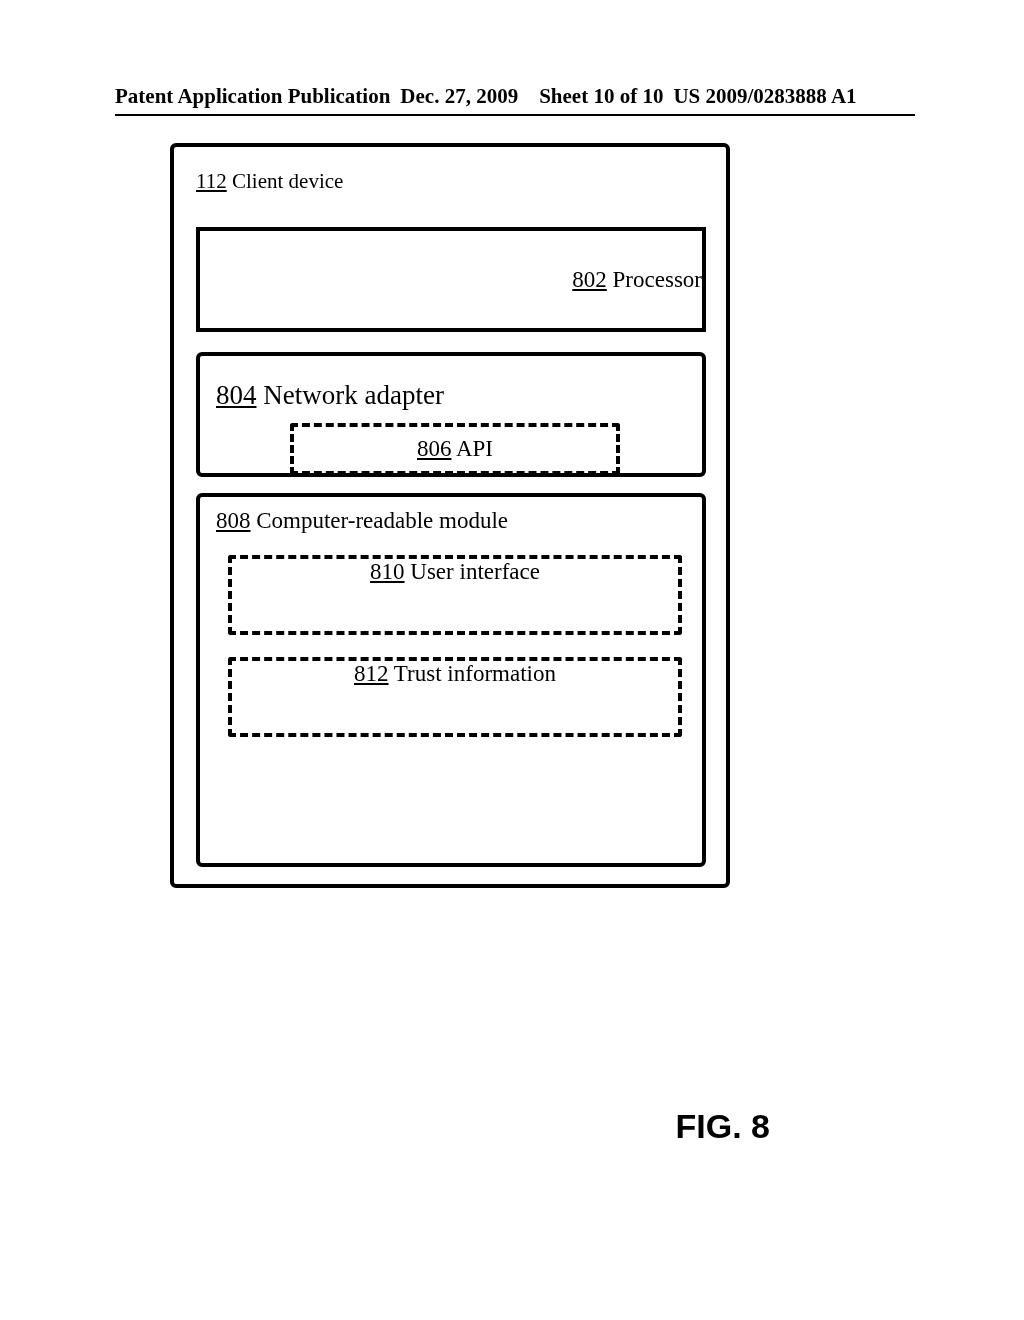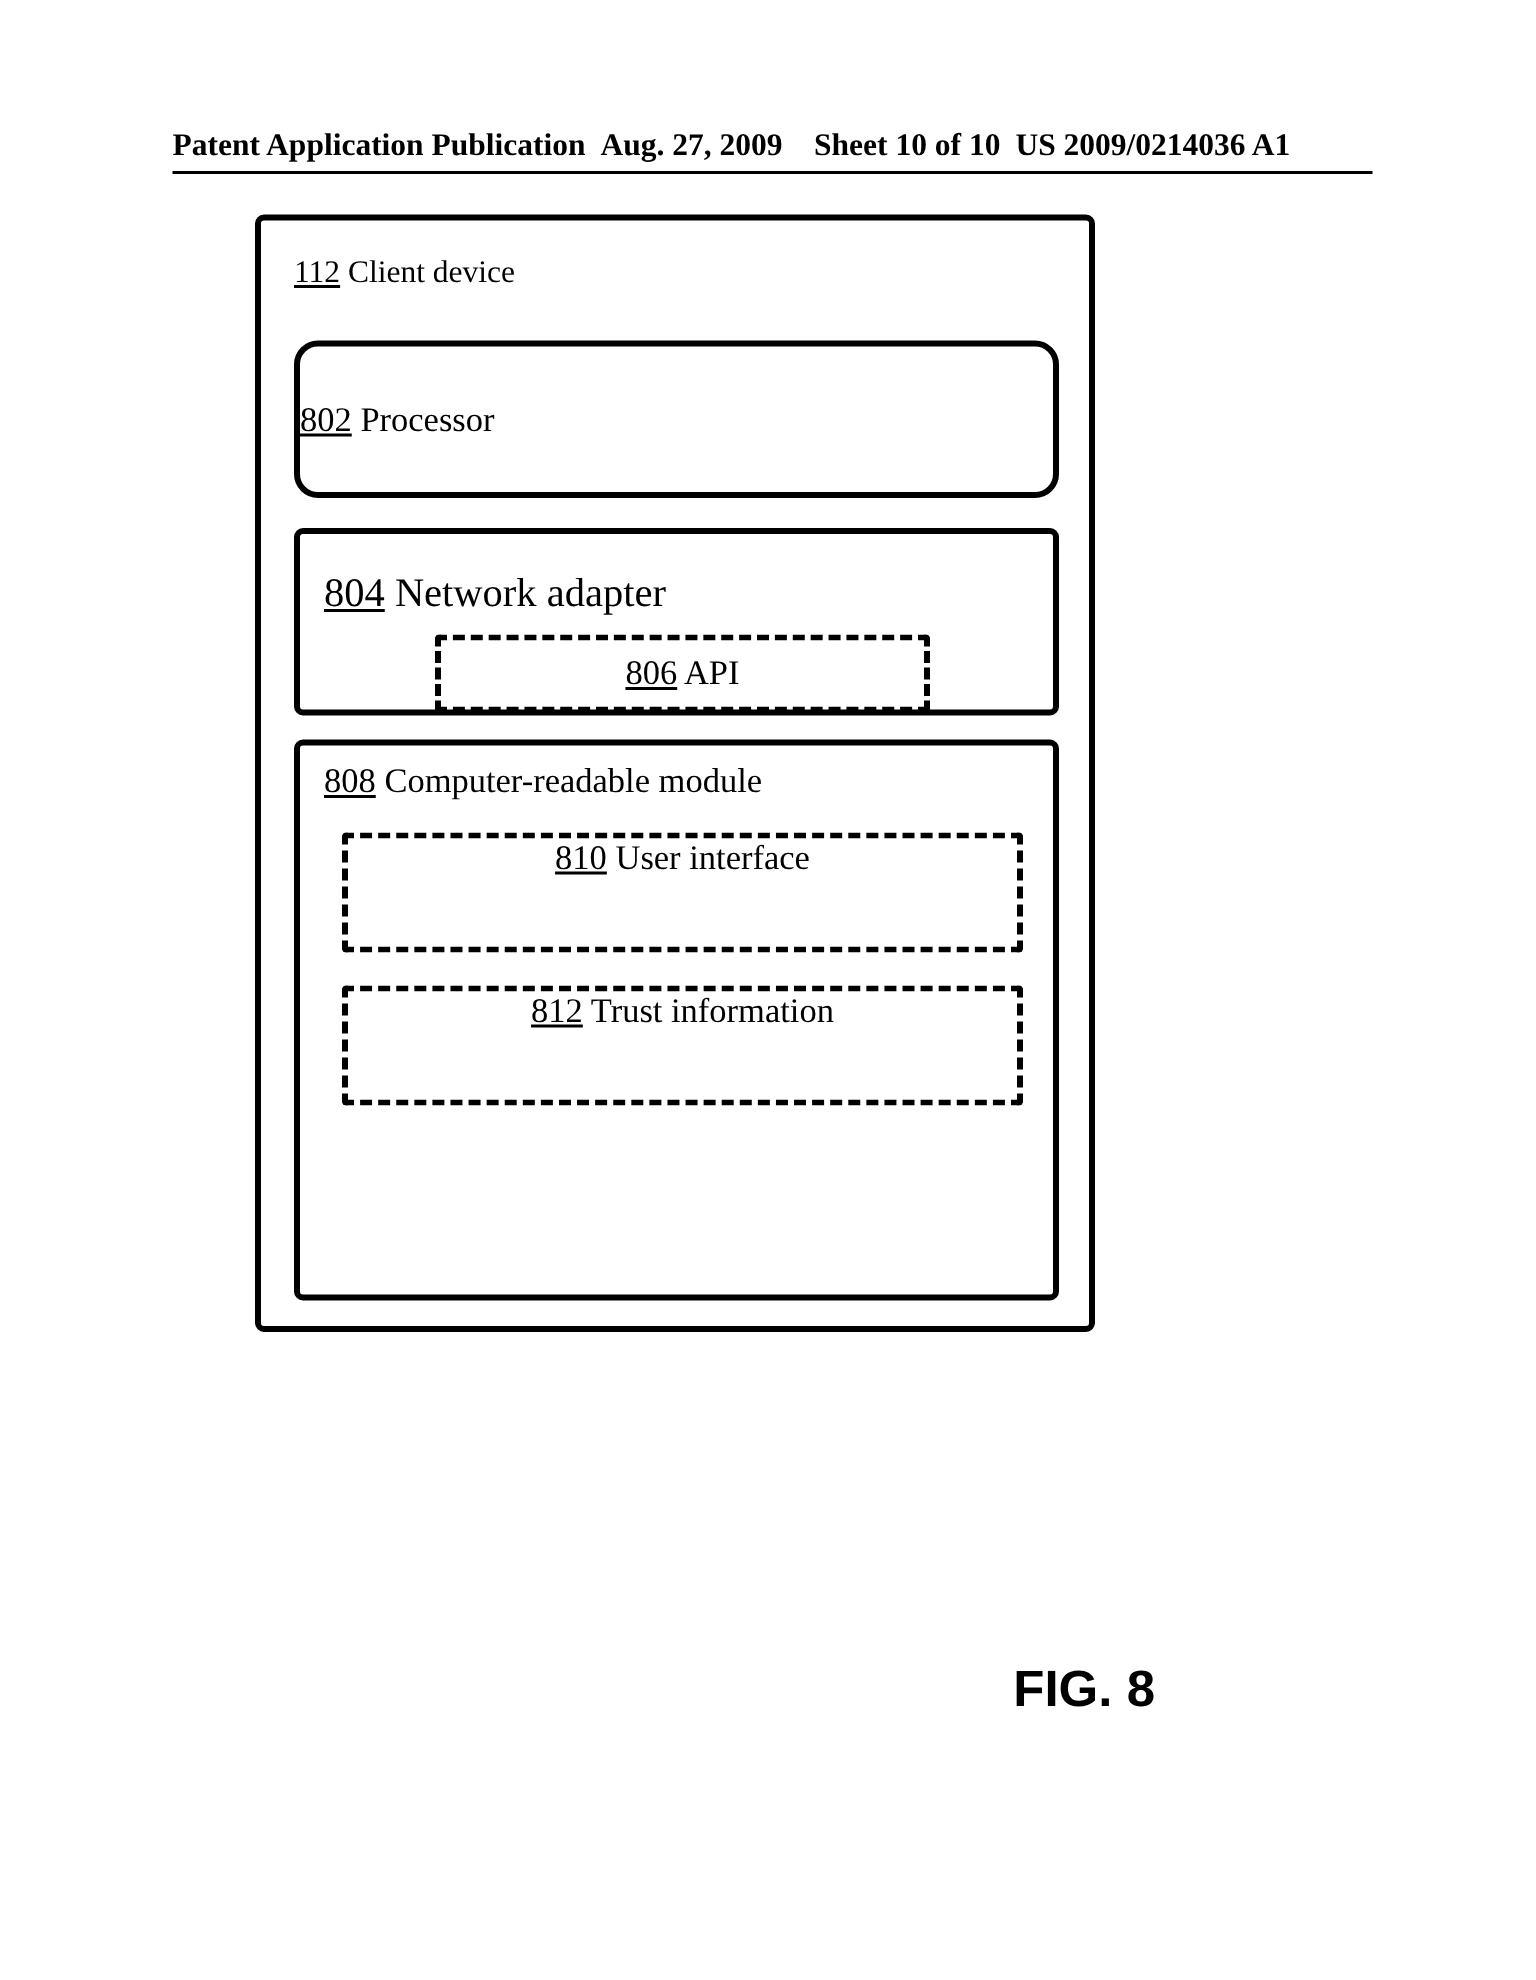--- a/index.html
+++ b/index.html
@@ -54,25 +54,25 @@
   }
   .u { text-decoration: underline; }
 
   .proc-box {
     position: absolute;
     top: 80px;
     left: 22px;
     width: 510px;
     height: 105px;
     border: 4px solid #000;
-    border-radius: 16px;
+    border-radius: 0;
     box-sizing: border-box;
     display: flex;
     align-items: center;
-    justify-content: flex-start;
+    justify-content: flex-end;
     font-size: 23px;
   }
 
   .net-box {
     position: absolute;
     top: 205px;
     left: 22px;
     width: 510px;
     height: 125px;
     border: 4px solid #000;
@@ -143,25 +143,25 @@
   }
 </style>
 </head>
 <body>
 
 <div class="page">
 
   <div class="header">
     <span>Patent Application Publication</span>
     <span class="sheet">
-      <span>Aug. 27, 2009</span>
+      <span>Dec. 27, 2009</span>
       &nbsp;&nbsp;
       <span>Sheet 10 of 10</span>
     </span>
-    <span>US 2009/0214036 A1</span>
+    <span>US 2009/0283888 A1</span>
   </div>
   <div class="hr"></div>
 
   <div class="outer-box">
     <div class="outer-title">
       <span class="u">112</span><span> Client device</span>
     </div>
 
     <div class="proc-box">
       <span>

